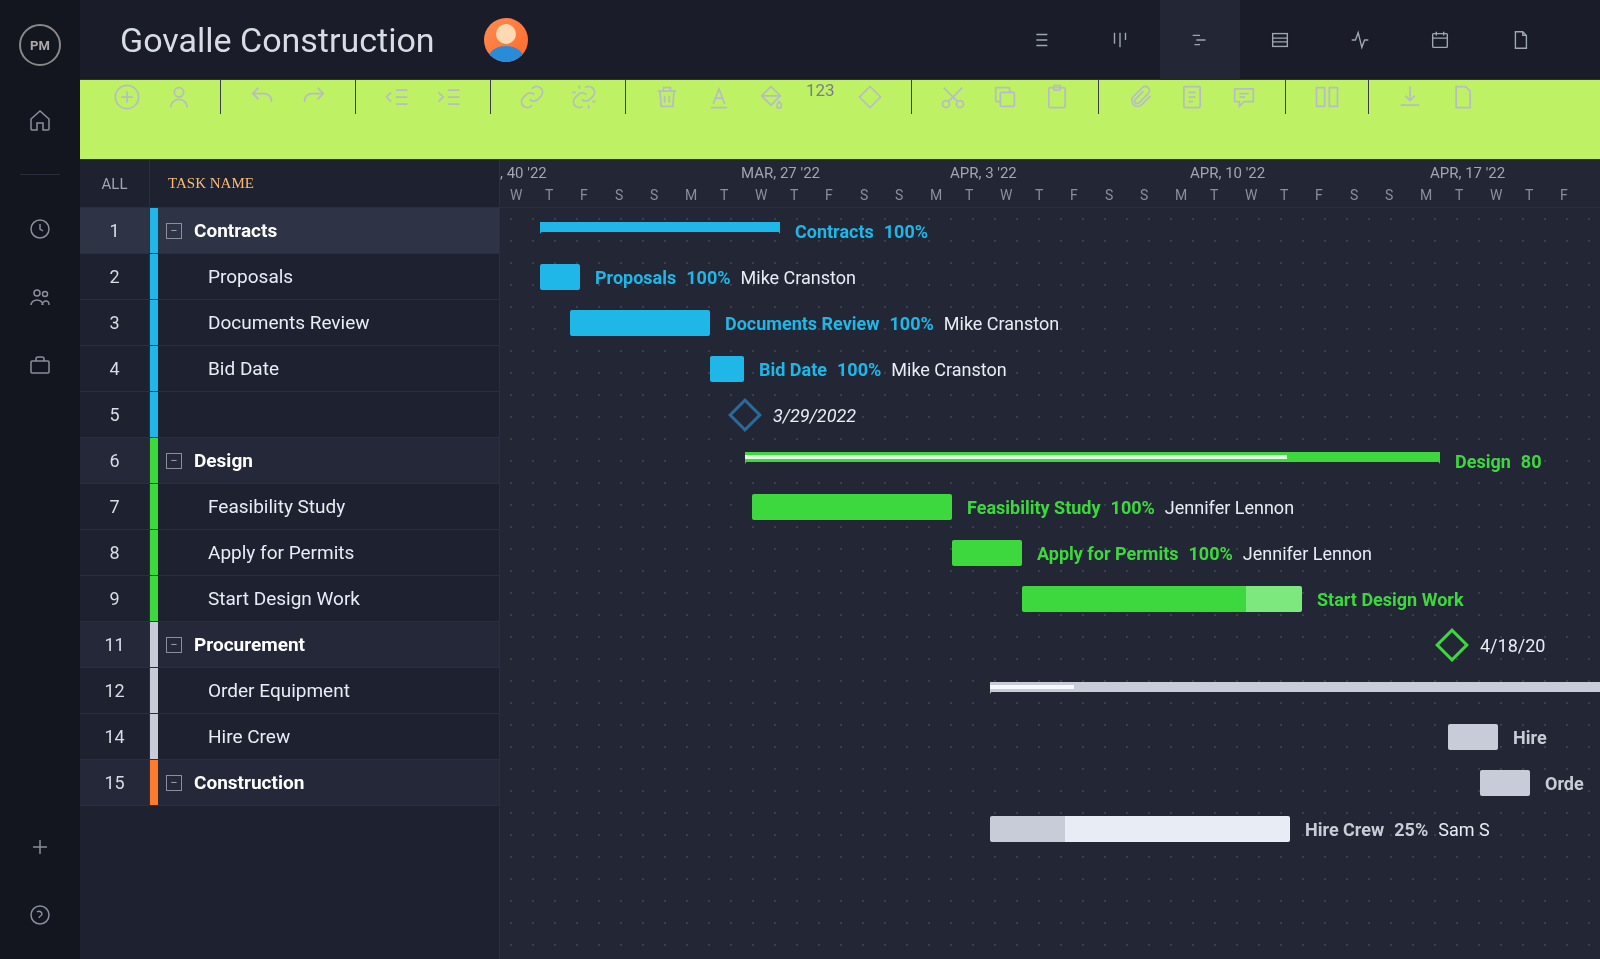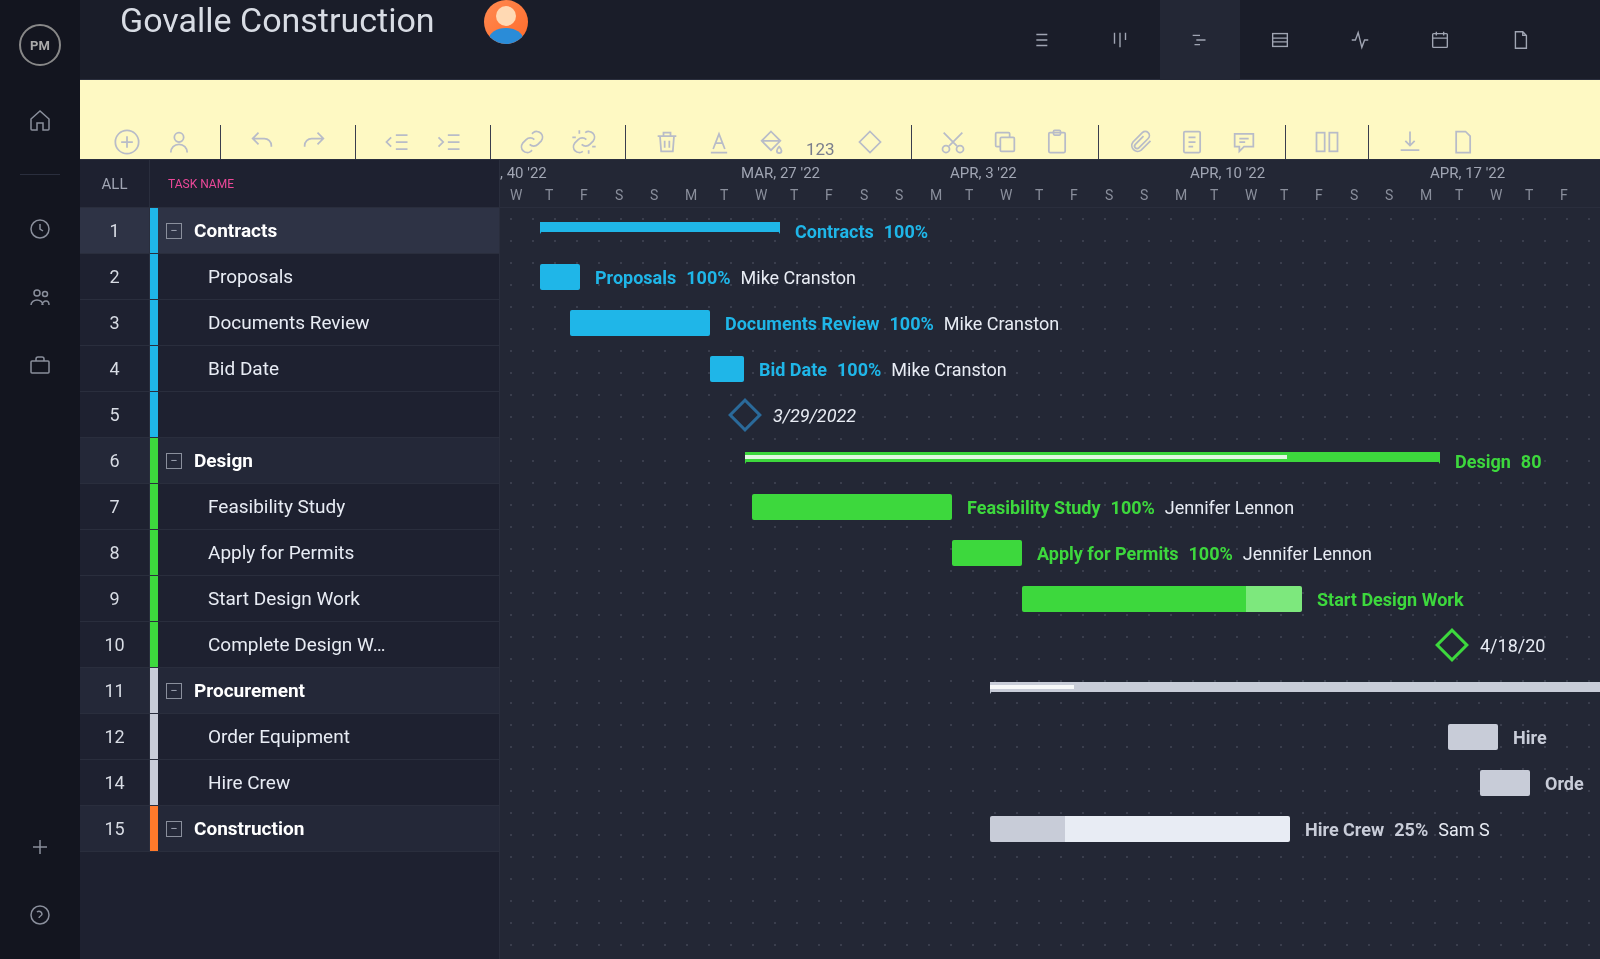--- a/index.html
+++ b/index.html
@@ -7,45 +7,45 @@
 
 
 .nav-rail { position:absolute; left:0; top:0; width:80px; height:100%; background:#13151f; display:flex; flex-direction:column; align-items:center; padding-top:24px; gap:40px; }
 .nav-rail .logo { width:42px; height:42px; border:2px solid #888; border-radius:50%; display:flex; align-items:center; justify-content:center; font-size:13px; font-weight:700; color:#aaa; }
 .nav-rail .rail-icon { width:28px; height:28px; display:flex; align-items:center; justify-content:center; cursor:pointer; }
 .nav-rail .rail-icon svg { width:24px; height:24px; stroke:#8a8f9c; stroke-width:1.5; fill:none; }
 .nav-rail .sep { width:40px; height:1px; background:#2a2e3d; }
 .nav-rail .bottom { margin-top:auto; margin-bottom:30px; display:flex; flex-direction:column; align-items:center; gap:40px; }
 
 
-.header { position:absolute; left:80px; top:0; right:0; height:80px; background:#1a1d29; display:flex; align-items:flex-start; padding:0 40px; border-bottom:1px solid #2a2e3d;gap:21px; }
+.header { position:absolute; left:80px; top:0; right:0; height:80px; background:#1a1d29; display:flex; align-items:center; padding:0 40px; border-bottom:1px solid #2a2e3d;gap:21px; }
 .header .project-title { font-size:34px; font-weight:400; color:#d8dce4; margin-right:28px; }
 .header .avatar { width:44px; height:44px; border-radius:50%; background:linear-gradient(135deg,#ff8a50,#ff6b2b); display:flex; align-items:center; justify-content:center; position:relative; overflow:hidden; }
 .header .avatar::before { content:""; position:absolute; width:20px; height:20px; background:#ffd9b3; border-radius:50%; top:6px; }
 .header .avatar::after { content:""; position:absolute; width:34px; height:22px; background:#2a8cd8; border-radius:50% 50% 0 0; bottom:-6px; }
 .header .view-tabs { margin-left:auto; display:flex; gap:0; }
 .header .view-tab { width:80px; height:80px; display:flex; align-items:center; justify-content:center; cursor:pointer; }
 .header .view-tab.active { background:#232735; }
 .header .view-tab svg { width:22px; height:22px; stroke:#a0a5b3; stroke-width:1.5; fill:none; }
 
 
-.toolbar { position:absolute; left:80px; top:80px; right:0; height:80px; background:#fef9c3; display:flex; align-items:flex-end; padding:0 30px; border-bottom:1px solid #2a2e3d; gap:18px; }
+.toolbar { position:absolute; left:80px; top:80px; right:0; height:80px; background:#bef264; display:flex; align-items:flex-start; padding:0 30px; border-bottom:1px solid #2a2e3d; gap:18px; }
 .toolbar .tb-icon { width:34px; height:34px; display:flex; align-items:center; justify-content:center; cursor:pointer; }
 .toolbar .tb-icon svg { width:28px; height:28px; stroke:#b8bcc8; stroke-width:1.5; fill:none; }
 .toolbar .tb-sep { width:1px; height:34px; background:#3a3e4d; margin:0 6px; }
 .toolbar .tb-text { color:#7a7e8c; font-size:17px; }
 
 
 .main { position:absolute; left:80px; top:160px; right:0; bottom:0; display:flex; }
 
 
 .tasklist { width:420px; background:#1e2130; border-right:1px solid #2a2e3d; overflow:hidden; }
 .tasklist-header { height:48px; display:flex; align-items:center; border-bottom:1px solid #2a2e3d; }
 .tasklist-header .col-all { width:70px; text-align:center; font-size:15px; color:#a0a5b3; border-right:1px solid #2a2e3d; height:100%; display:flex; align-items:center; justify-content:center; }
-.tasklist-header .col-name { padding-left:18px; font-size:12px; color:#ec4899; }
+.tasklist-header .col-name { padding-left:18px; font-size:15px; color:#fdba74;font-family:Liberation Serif, serif; }
 .task-row { height:46px; display:flex; align-items:center; border-bottom:1px solid #2a2e3d; }
 .task-row.group-row { background:#242838; }
 .task-row.selected { background:#2e3345; }
 .task-row .row-num { width:70px; text-align:center; font-size:18px; color:#d8dce4; border-right:1px solid #2a2e3d; height:100%; display:flex; align-items:center; justify-content:center; }
 .task-row .color-stripe { width:8px; height:100%; }
 .task-row .collapse { width:16px; height:16px; border:1px solid #8a8f9c; margin-left:8px; display:flex; align-items:center; justify-content:center; font-size:13px; line-height:1; color:#a0a5b3; cursor:pointer; }
 .task-row .task-name { font-size:19px; color:#fff; padding-left:12px; white-space:nowrap; overflow:hidden; text-overflow:ellipsis; flex:1; }
 .task-row.group-row .task-name { font-weight:700; }
 .task-row .task-name.child { padding-left:50px; color:#e8ecf4; }
 
@@ -342,25 +342,20 @@
         </div>
         <div class="task-row">
           <div class="row-num">8</div>
           <div class="color-stripe stripe-design"></div>
           <div class="task-name child">Apply for Permits</div>
         </div>
         <div class="task-row">
           <div class="row-num">9</div>
           <div class="color-stripe stripe-design"></div>
           <div class="task-name child">Start Design Work</div>
-        </div>
-        <div class="task-row">
-          <div class="row-num">10</div>
-          <div class="color-stripe stripe-design"></div>
-          <div class="task-name child">Complete Design W…</div>
         </div>
         <div class="task-row group-row">
           <div class="row-num">11</div>
           <div class="color-stripe stripe-procurement"></div>
           <div class="collapse">−</div>
           <div class="task-name">Procurement</div>
         </div>
         <div class="task-row">
           <div class="row-num">12</div>
           <div class="color-stripe stripe-procurement"></div>

